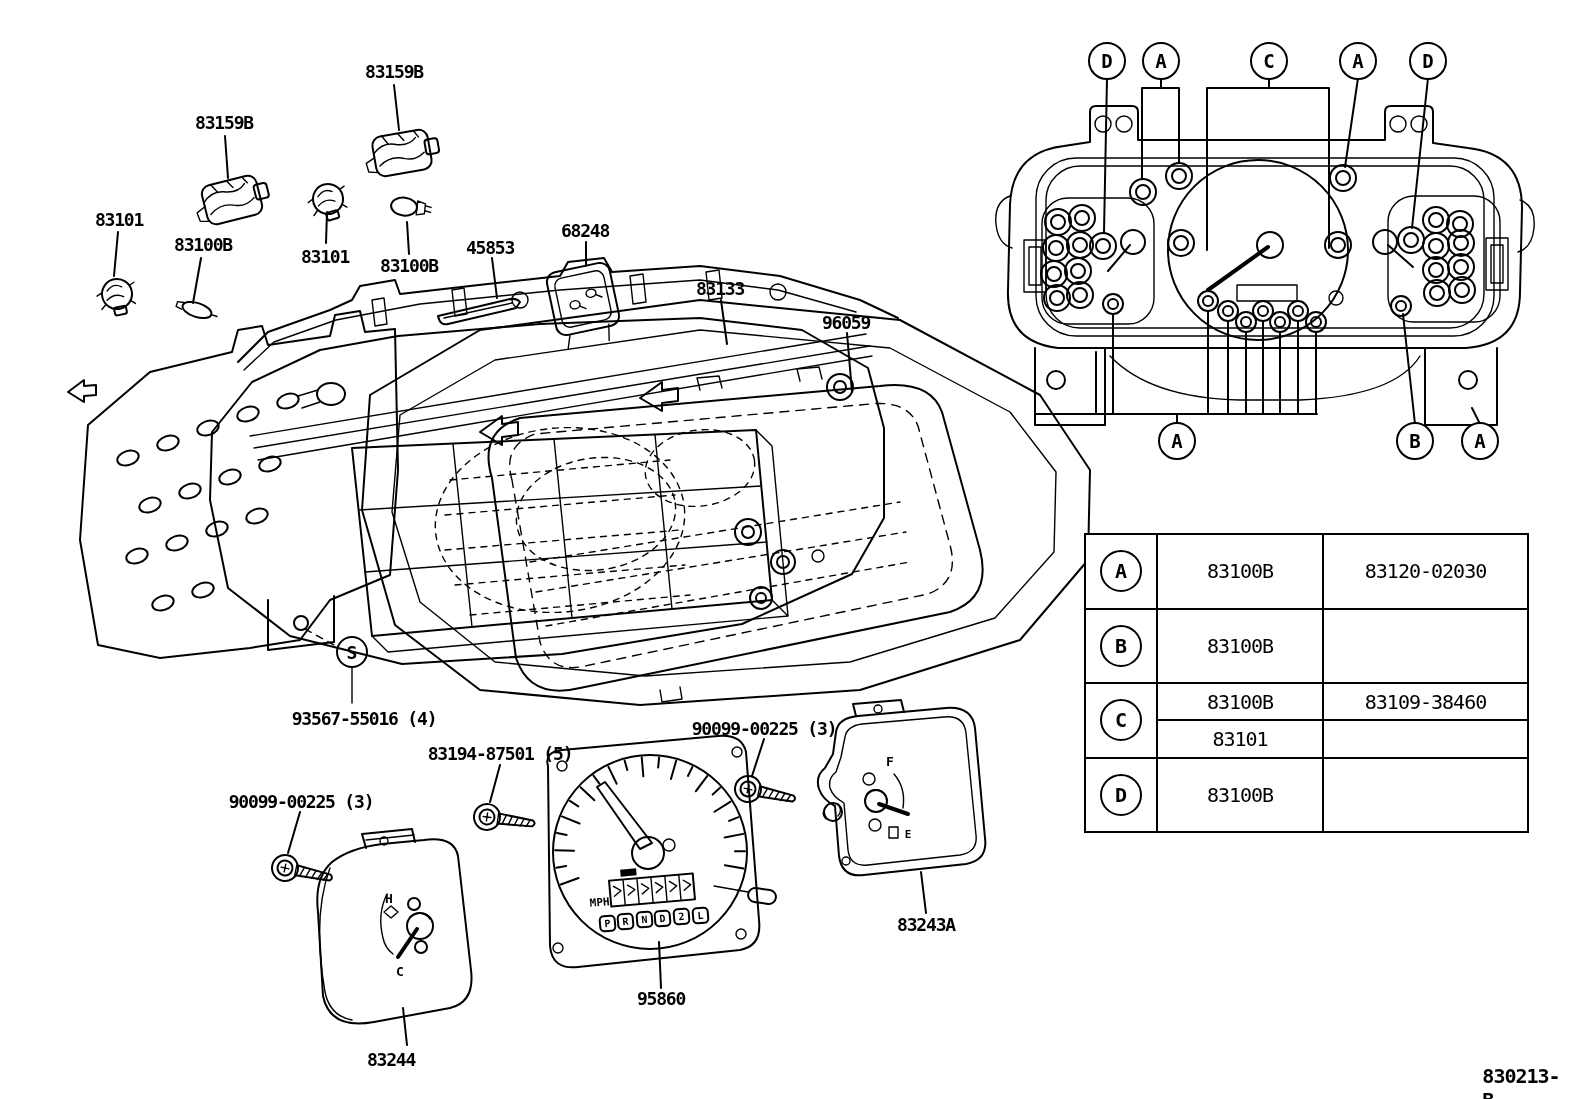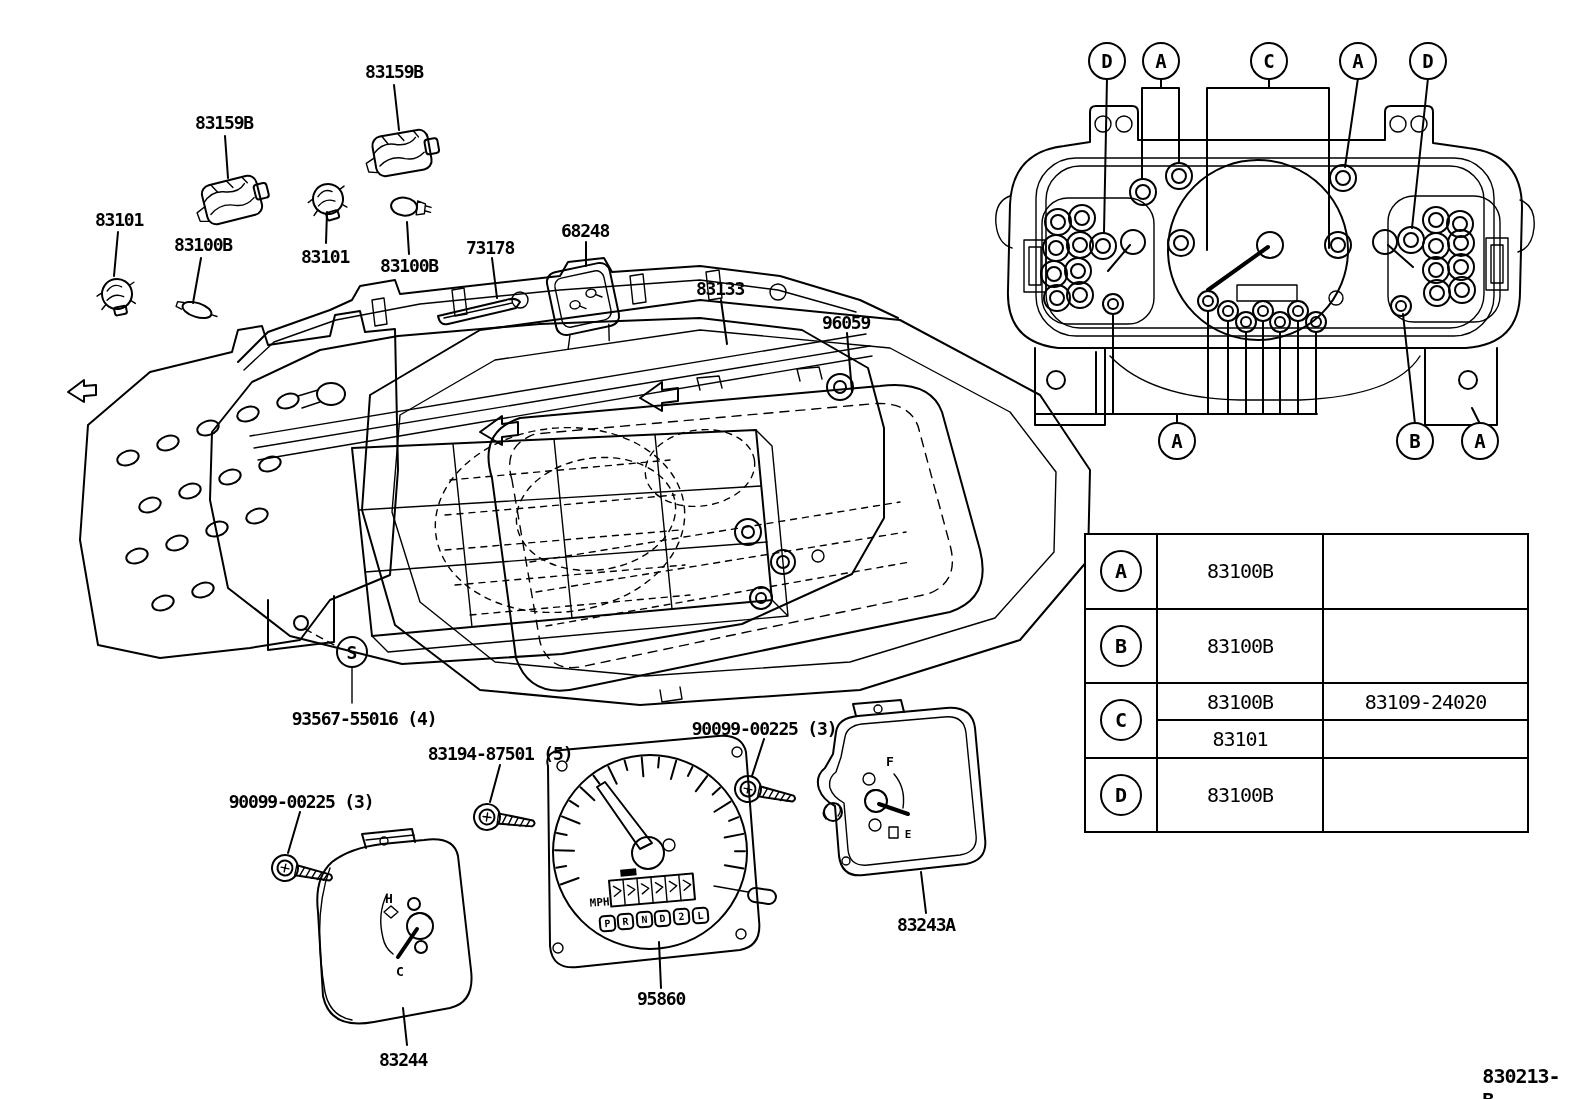--- a/index.html
+++ b/index.html
@@ -354,29 +354,29 @@
   </g>
 </svg>
 
 <div id="labels">
       <div class="plabel" style="left: 394px; top: 71px;">83159B</div>
       <div class="plabel" style="left: 224px; top: 122px;">83159B</div>
       <div class="plabel" style="left: 119px; top: 219px;">83101</div>
       <div class="plabel" style="left: 203px; top: 244px;">83100B</div>
       <div class="plabel" style="left: 325px; top: 256px;">83101</div>
       <div class="plabel" style="left: 409px; top: 265px;">83100B</div>
-      <div class="plabel" style="left: 490px; top: 247px;">73178</div>
+      <div class="plabel" style="left: 490px; top: 247px;">45853</div>
       <div class="plabel" style="left: 585px; top: 230px;">68248</div>
       <div class="plabel" style="left: 720px; top: 288px;">83133</div>
       <div class="plabel" style="left: 846px; top: 322px;">96059</div>
       <div class="plabel" style="left: 364px; top: 718px;">93567-55016 (4)</div>
       <div class="plabel" style="left: 500px; top: 753px;">83194-87501 (5)</div>
       <div class="plabel" style="left: 301px; top: 801px;">90099-00225 (3)</div>
       <div class="plabel" style="left: 764px; top: 728px;">90099-00225 (3)</div>
-      <div class="plabel" style="left: 403px; top: 1059px;">83244</div>
+      <div class="plabel" style="left: 391px; top: 1059px;">83244</div>
       <div class="plabel" style="left: 661px; top: 998px;">95860</div>
       <div class="plabel" style="left: 926px; top: 924px;">83243A</div>
     </div>
 <div id="callouts">
       <div class="callout" style="left: 1107px; top: 61px;">D</div>
       <div class="callout" style="left: 1161px; top: 61px;">A</div>
       <div class="callout" style="left: 1269px; top: 61px;">C</div>
       <div class="callout" style="left: 1358px; top: 61px;">A</div>
       <div class="callout" style="left: 1428px; top: 61px;">D</div>
       <div class="callout" style="left: 1177px; top: 441px;">A</div>
@@ -393,41 +393,42 @@
     </div>
 
 <div class="legend" id="legend">
       <div class="lrow">
         <div class="lcell">
           <div class="ccircle">A</div>
         </div>
         <div class="entries">
           <div class="entry">
             <div class="code">83100B</div>
+            <div class="pn">83120-02030</div>
           </div>
         </div>
       </div>
       <div class="lrow">
         <div class="lcell">
           <div class="ccircle">B</div>
         </div>
         <div class="entries">
           <div class="entry">
             <div class="code">83100B</div>
           </div>
         </div>
       </div>
       <div class="lrow">
         <div class="lcell">
           <div class="ccircle">C</div>
         </div>
         <div class="entries">
           <div class="entry">
             <div class="code">83100B</div>
-            <div class="pn">83109-24020</div>
+            <div class="pn">83109-38460</div>
           </div>
           <div class="entry sep">
             <div class="code">83101</div>
           </div>
         </div>
       </div>
       <div class="lrow">
         <div class="lcell">
           <div class="ccircle">D</div>
         </div>

